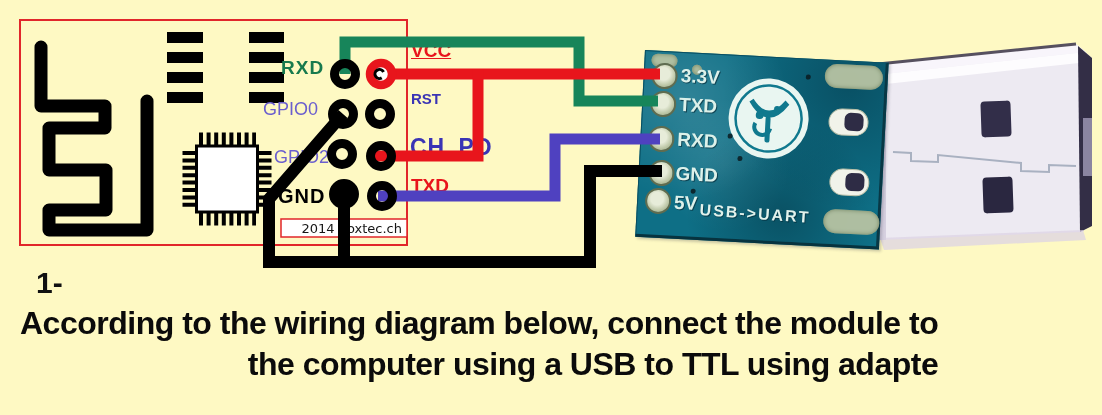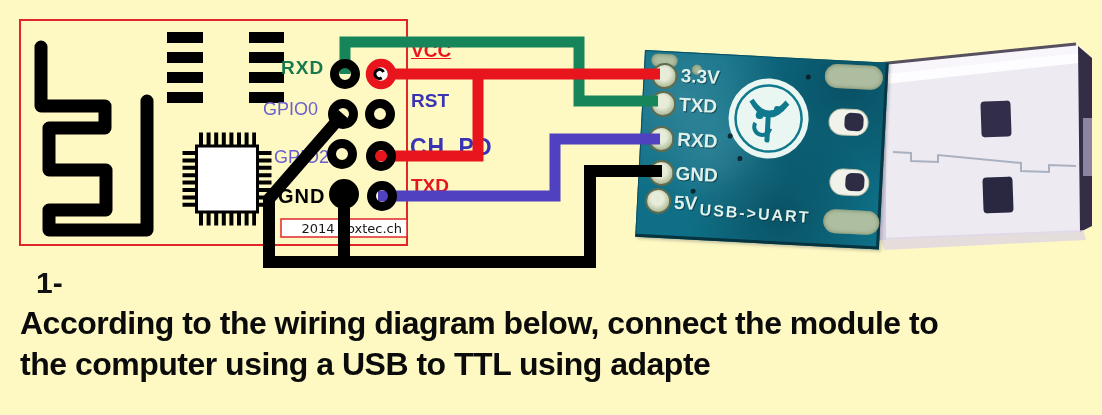--- a/index.html
+++ b/index.html
@@ -9,21 +9,21 @@
   .layer{position:absolute;left:0;top:0;width:1102px;height:415px;}
   #base-svg{z-index:0;}
   #labels{z-index:1;}
   #wires-svg{z-index:3;pointer-events:none;}
   .esp-label{position:absolute;font-weight:bold;white-space:nowrap;}
   .lbl-rxd{left:281px;top:57px;font-size:19px;color:#177a4e;letter-spacing:1px;}
   .lbl-gpio0{left:263px;top:99px;font-size:18px;color:#6b5fce;font-weight:normal;}
   .lbl-gpio2{left:274px;top:147px;font-size:18px;color:#6b5fce;font-weight:normal;}
   .lbl-gnd{left:278px;top:185px;font-size:20px;color:#000;letter-spacing:1px;}
   .lbl-vcc{left:411px;top:40px;font-size:19px;color:#e8151c;text-decoration:underline;}
-  .lbl-rst{left:411px;top:90px;font-size:19px;color:#3a34b5;}
+  .lbl-rst{left:411px;top:90px;font-size:15px;color:#3a34b5;}
   .lbl-chpd{left:410px;top:134px;font-size:23px;color:#3a34b5;letter-spacing:1px;word-spacing:6px;}
   .lbl-txd{left:411px;top:175px;font-size:19px;color:#e8151c;}
   .credit{position:absolute;left:284px;top:221px;width:118px;text-align:right;
           font-family:"DejaVu Sans",sans-serif;font-size:13px;color:#161616;}
   
   #pcb{position:absolute;left:645px;top:50px;width:240px;height:183px;z-index:2;
        transform:rotate(3deg);transform-origin:0 0;
        background-color:#0e6f86;
        background-image:radial-gradient(circle at 18% 25%,rgba(255,255,255,.14),transparent 42%),
          radial-gradient(circle at 85% 12%,rgba(0,30,45,.38),transparent 48%),
@@ -41,21 +41,21 @@
   .oval{position:absolute;width:40px;height:27px;border-radius:14px;
         background:#f1f3ea;border:1px solid #b9bfa8;box-sizing:border-box;}
   .oval-hole{position:absolute;left:15px;top:3px;width:19px;height:18px;border-radius:6px;background:#2e2c45;}
   .blob{position:absolute;background:#b7c3a3;border-radius:12px;opacity:.95;
         box-shadow:inset 0 0 4px #76845f;}
   .dot{position:absolute;width:5px;height:5px;border-radius:50%;background:#0b1b20;opacity:.85;}
   #logo{position:absolute;left:86px;top:21px;width:80px;height:80px;border-radius:50%;background:#e9f6f1;}
   
   .cap-number{position:absolute;left:36px;top:266px;font-size:30px;font-weight:bold;color:#111;}
   .caption{position:absolute;left:20px;top:303px;font-size:32px;line-height:41px;font-weight:bold;
-           color:#0b0b0b;letter-spacing:-0.5px;}
+           color:#0b0b0b;letter-spacing:-0.5px;text-align:right;}
   .caption div{white-space:nowrap;}
 </style>
 </head>
 <body>
 
 <div id="canvas">
 
   <svg id="base-svg" class="layer" width="1102" height="415" viewBox="0 0 1102 415">
 
     <rect x="20" y="20" width="387" height="225" fill="none" stroke="#e1262a" stroke-width="2"></rect>

